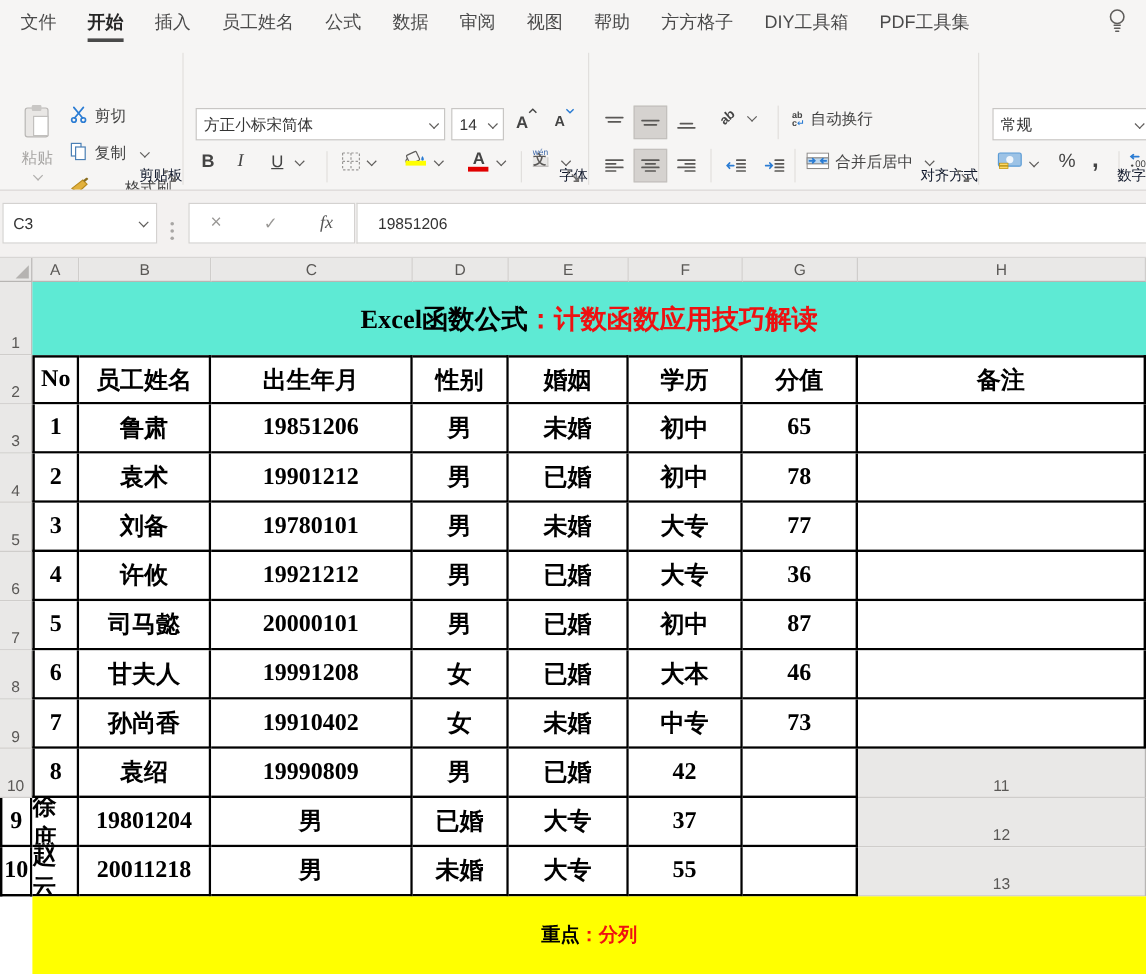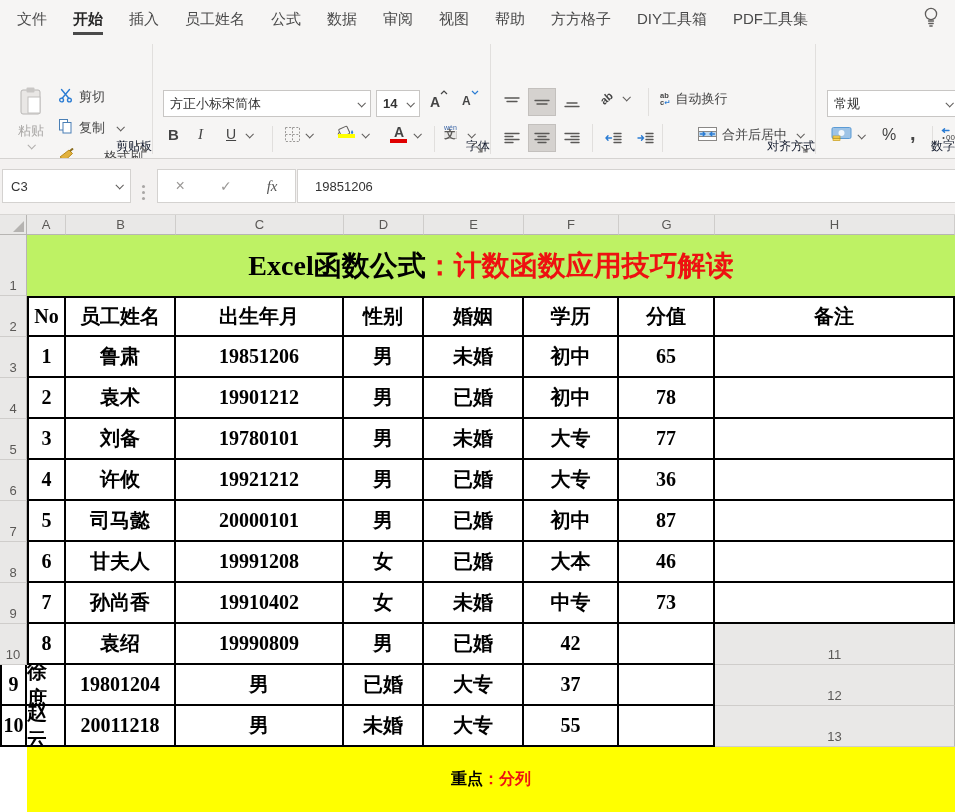--- a/index.html
+++ b/index.html
@@ -147,21 +147,21 @@
     <svg width="12" height="12" viewBox="0 0 12 12">
         <path d="M1.5 4 V1.5 H4" fill="none" stroke="#6e6c6a" stroke-width="1.2"></path>
         <path d="M4.5 4.5 L10 10 M10 6 V10 H6" fill="none" stroke="#6e6c6a" stroke-width="1.2"></path>
       </svg>
   </div>
 
   <div class="wbox" style="left:163px; top:52px; width:208px; height:27px;align-items:center;">
     <span>方正小标宋简体</span>
     <span class="chev"></span>
   </div>
-  <div class="wbox" style="left:376px; top:52px; width:44px; height:27px;font-weight:bold;">
+  <div class="wbox" style="left:376px; top:52px; width:44px; height:27px;">
     <span>14</span>
     <span class="chev"></span>
   </div>
   <div class="rbtn" style="left:430px; top:56px;">
     <span class="bigA">A<svg width="8" height="5" viewBox="0 0 8 5">
           <path d="M1 4 L4 1 L7 4" fill="none" stroke="#444" stroke-width="1.2"></path>
         </svg></span>
   </div>
   <div class="rbtn" style="left:462px; top:56px;">
     <span class="bigA" style="font-size:12px;">A<svg width="8" height="5" viewBox="0 0 8 5">
@@ -303,21 +303,21 @@
         <g class="lns">
           <line x1="9" y1="2.5" x2="16" y2="2.5"></line>
           <line x1="9" y1="5.5" x2="16" y2="5.5"></line>
           <line x1="9" y1="8.5" x2="16" y2="8.5"></line>
           <line x1="9" y1="11.5" x2="16" y2="11.5"></line>
         </g>
         <path d="M1 7 H6.5 M4.5 4.8 L6.5 7 L4.5 9.2" class="blue-stroke"></path>
       </svg>
   </div>
   <div class="ssep" style="left:662px; top:86px; height:28px;"></div>
-  <div class="rbtn" style="left:698px; top:88px;">
+  <div class="rbtn" style="left:672px; top:88px;">
     <span style="margin-right:5px;">
       <svg width="19" height="14" viewBox="0 0 19 14">
           <rect x="0.5" y="0.5" width="18" height="13" fill="#fff" stroke="#8a8886"></rect>
           <rect x="0.5" y="4.5" width="18" height="5" fill="#bdd7ee" stroke="#8a8886"></rect>
           <path d="M2.5 7 H7 M5.2 5.2 L7 7 L5.2 8.8" class="blue-stroke" stroke-width="1.2"></path>
           <path d="M16.5 7 H12 M13.8 5.2 L12 7 L13.8 8.8" class="blue-stroke" stroke-width="1.2"></path>
         </svg>
     </span>
     <span>合并后居中</span>
     <span class="chev" style="margin-left:10px;"></span>
@@ -382,21 +382,21 @@
     <div class="corner"></div>
     <div class="ch">A</div>
     <div class="ch">B</div>
     <div class="ch">C</div>
     <div class="ch">D</div>
     <div class="ch">E</div>
     <div class="ch">F</div>
     <div class="ch">G</div>
     <div class="ch">H</div>
     <div class="rh">1</div>
-    <div class="ymerge" style="background: #bef264; font-size: 28px; text-align: center;">
+    <div class="ymerge" style="background: #5eead4; font-size: 22px; text-align: center;">
       <span>Excel函数公式</span>
       <span style="color: rgb(238, 17, 17);">：计数函数应用技巧解读</span>
     </div>
     <div class="rh">2</div>
     <div class="cell htop first">No</div>
     <div class="cell htop">员工姓名</div>
     <div class="cell htop">出生年月</div>
     <div class="cell htop">性别</div>
     <div class="cell htop">婚姻</div>
     <div class="cell htop">学历</div>

